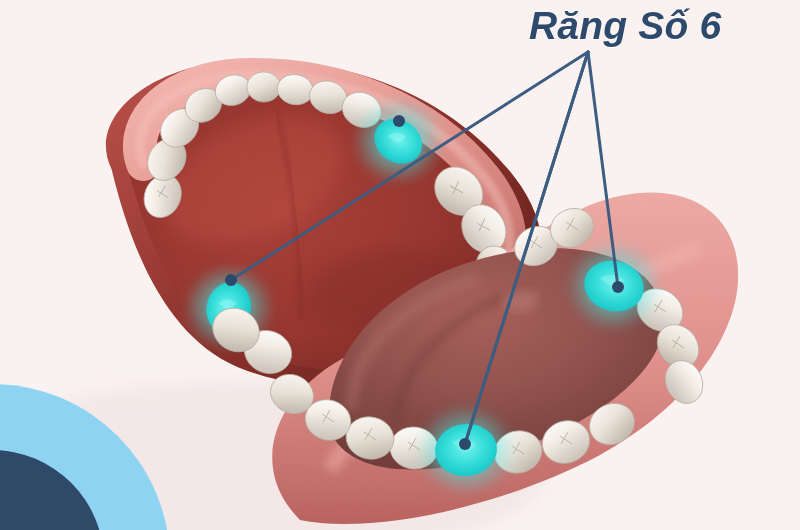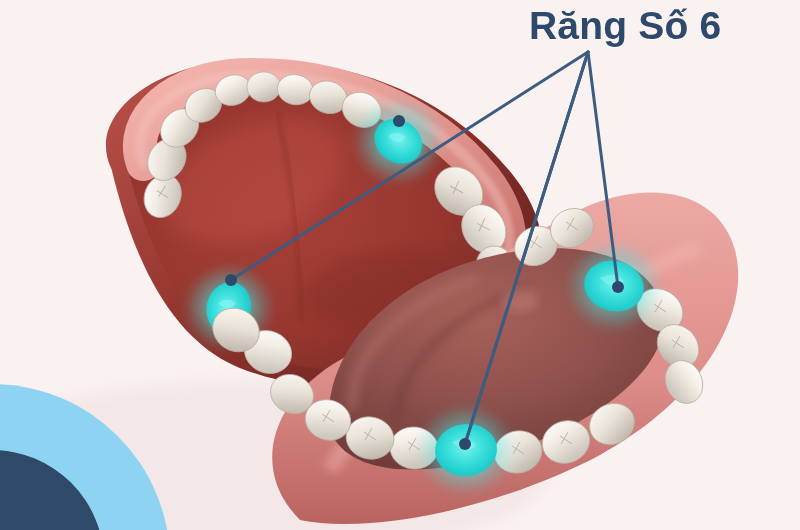--- a/index.html
+++ b/index.html
@@ -11,20 +11,21 @@
   #stage{position:relative;width:800px;height:530px;overflow:hidden;
     background:
       radial-gradient(ellipse 420px 300px at 690px 140px,#fdf8f7 0%,#f9efee 60%,#f6eae9 100%),
       linear-gradient(160deg,#fdfafa 0%,#f8efee 55%,#f4e7e6 100%);
   }
   .title{
     position:absolute;left:529px;top:6px;
     font-size:39px;font-weight:bold;letter-spacing:.2px;
     color:#2d4a6c;line-height:1.05;white-space:nowrap;
     text-shadow:0 1px 0 rgba(255,255,255,.6);
+    font-style:italic;
   }
   svg{position:absolute;left:0;top:0;width:800px;height:530px;}
   .nosel{user-select:none;}
 </style>
 </head>
 <body>
 
 <div id="stage">
 
   <svg viewBox="0 0 800 530">

